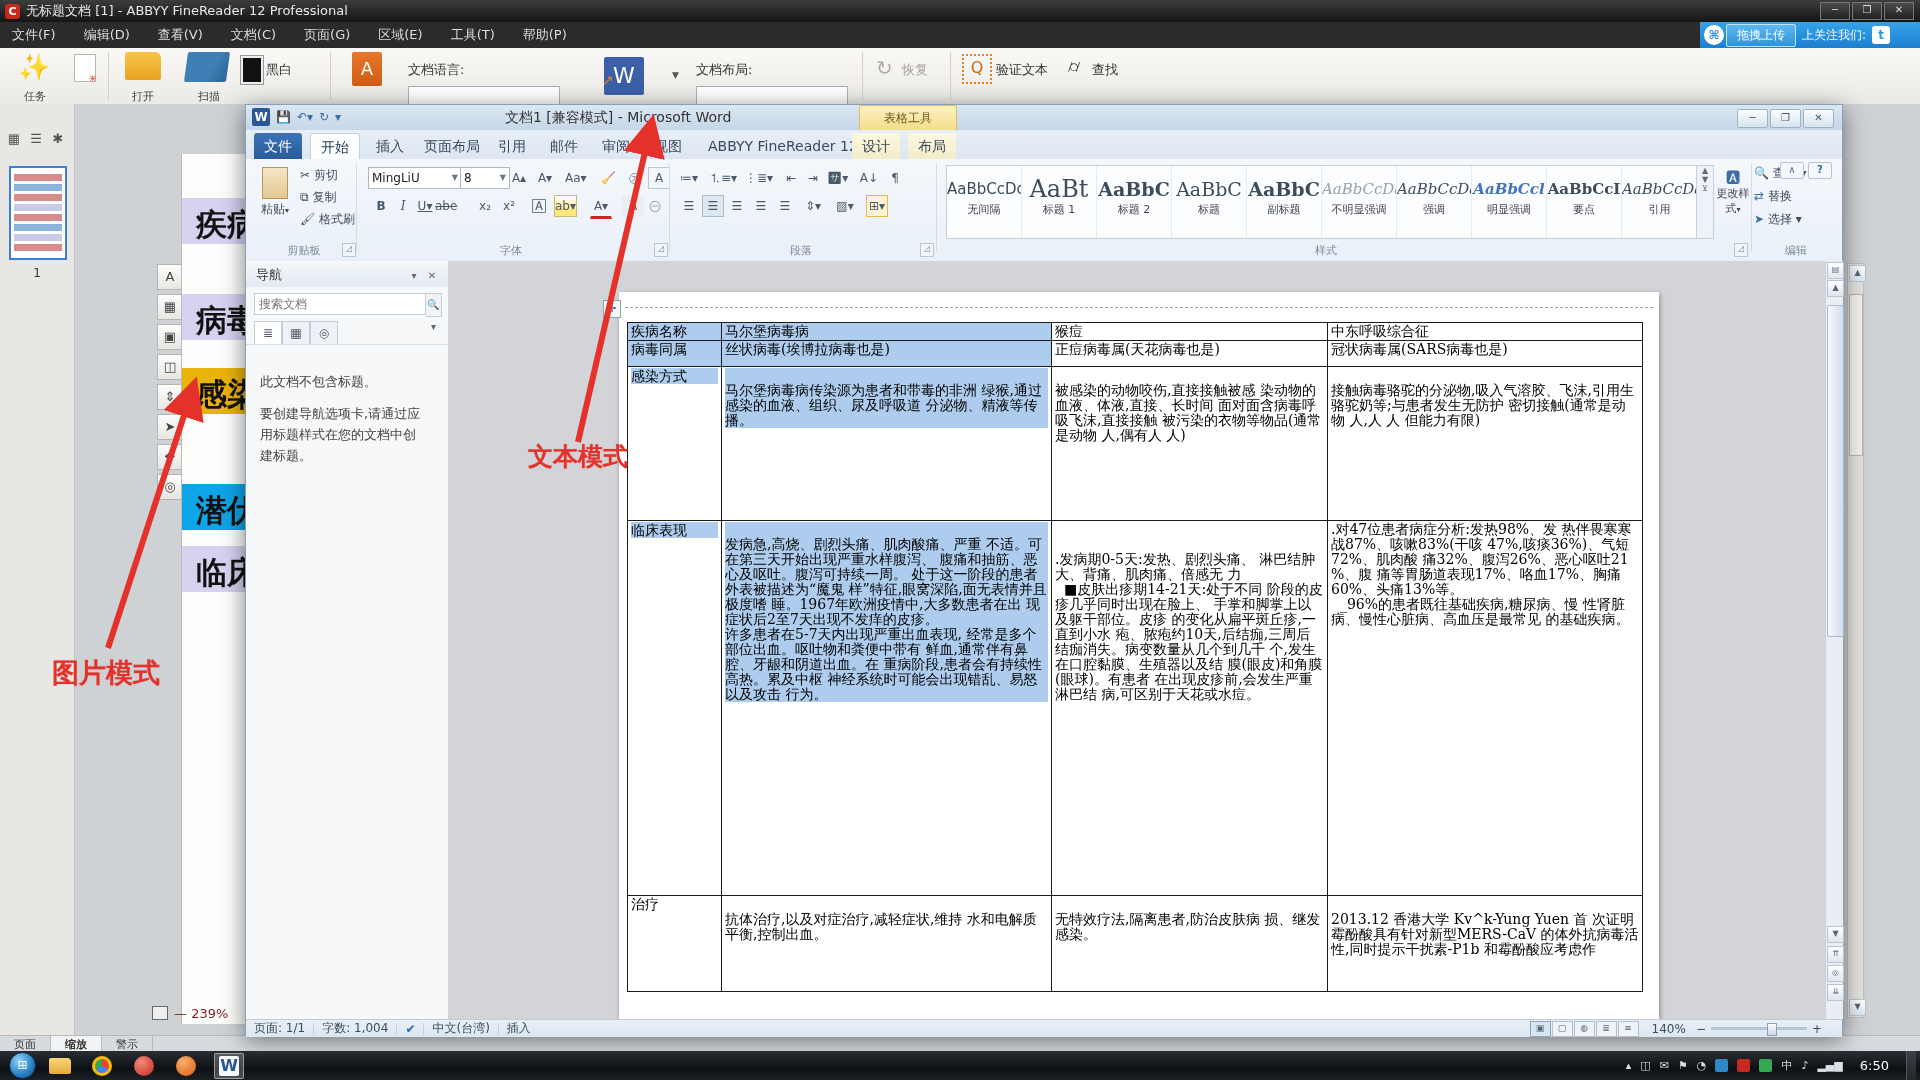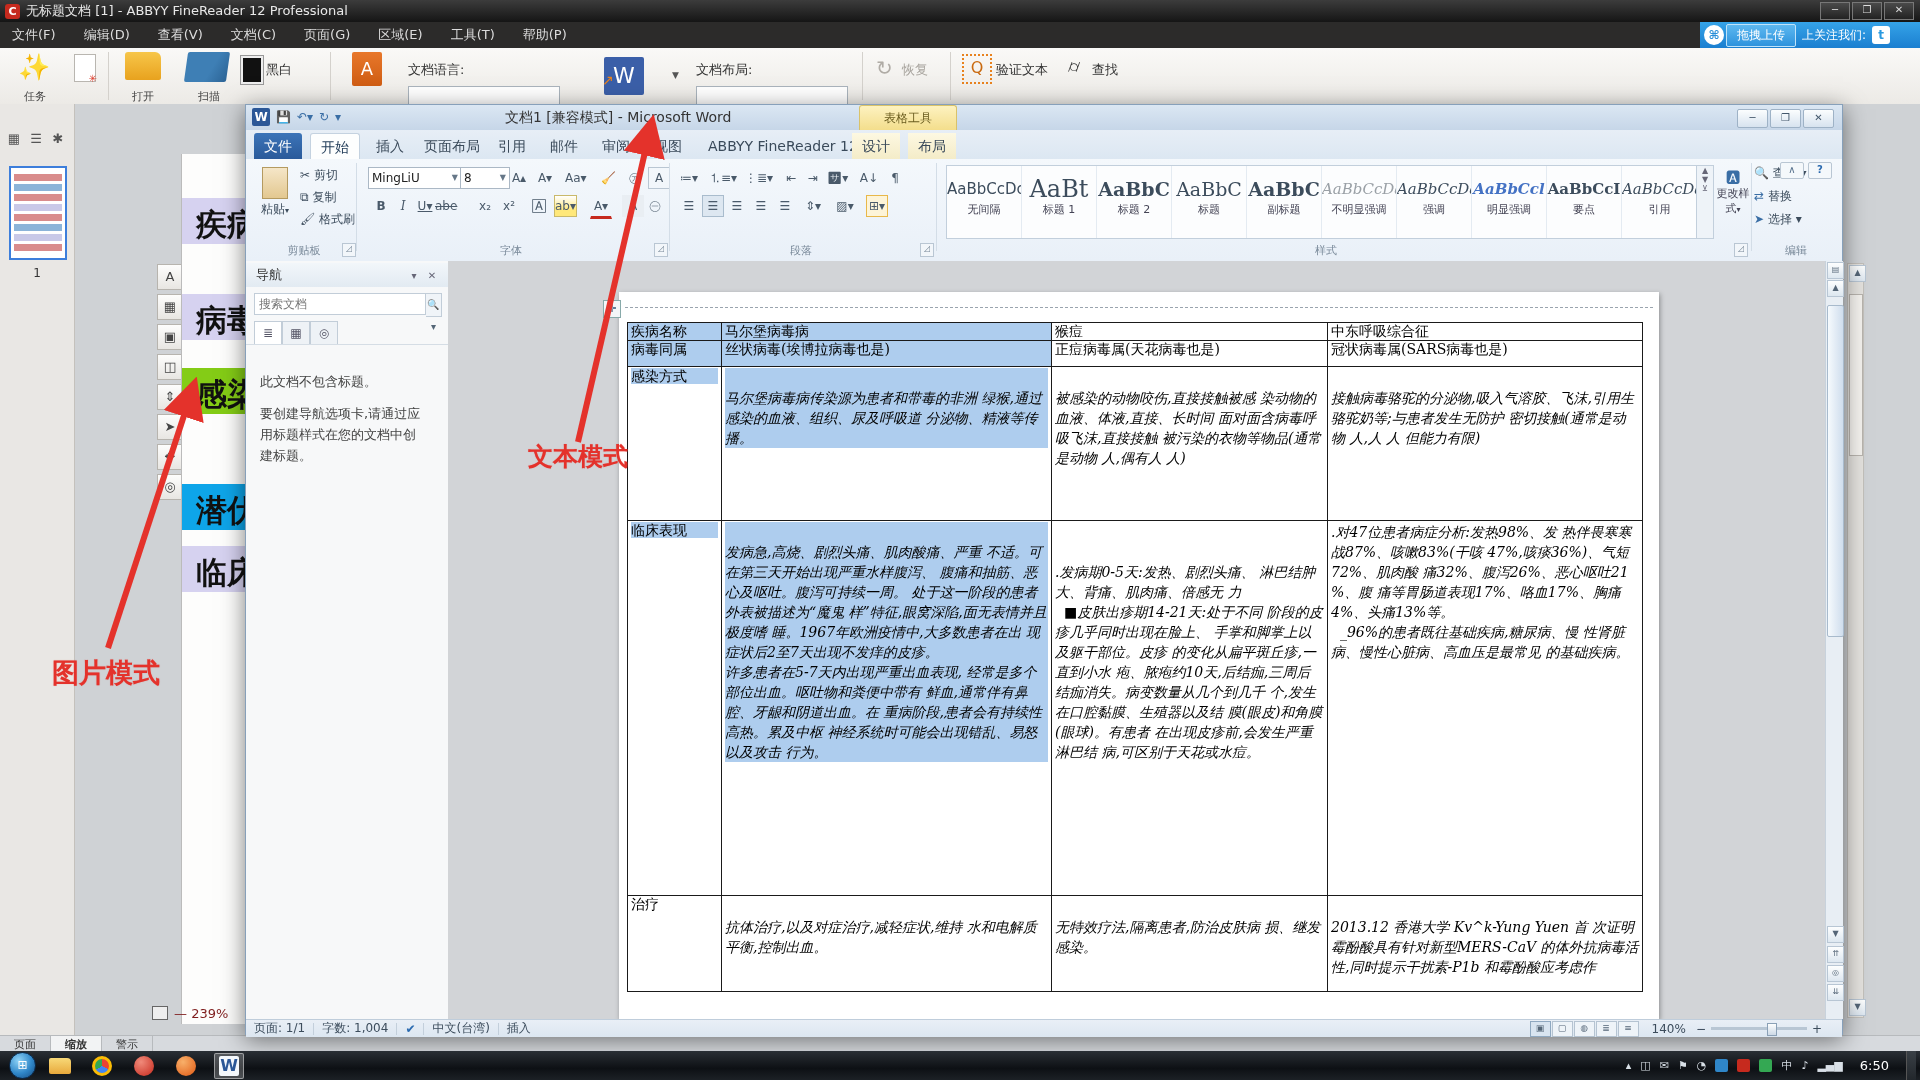--- a/index.html
+++ b/index.html
@@ -119,21 +119,21 @@
   .page{position:absolute;left:171px;top:31px;width:1040px;height:727px;background:#fff;
     box-shadow:1px 2px 5px rgba(0,0,0,.35);}
   .boundary{position:absolute;left:6px;top:15px;width:1028px;border-top:1px dashed #9aa4ae;}
   .thandle{position:absolute;left:-24px;top:-22px;width:16px;height:16px;border:1px solid #8aa;
     background:#f4f6f8;font-size:11px;line-height:15px;text-align:center;color:#357;}
   table.doc{border-collapse:collapse;table-layout:fixed;width:1015px;
     font-family:"DejaVu Serif","Liberation Serif",serif;font-size:14px;color:#000;}
   table.doc td{border:1px solid #1a1a1a;vertical-align:top;padding:1px 3px;overflow:hidden;}
   td.selcell{background:#aecdee;}
   .sel{background:#aecdee;}
-  .cellt{white-space:pre-wrap;line-height:20px;font-style:italic;}
+  .cellt{white-space:pre-wrap;line-height:15px;}
   .lone{line-height:15px;white-space:pre-wrap;}
   .lbl{display:inline-block;width:100%;line-height:16px;}
   
   .wscroll{position:absolute;left:1579px;top:156px;width:17px;height:758px;background:#e8eef4;
     border-left:1px solid #c8d2dc;}
   .sc{width:15px;height:15px;margin:1px 0 0 1px;background:linear-gradient(#fdfefe,#dde7f0);
     border:1px solid #b8c6d4;font-size:8px;text-align:center;line-height:14px;color:#567;}
   .sthumb{position:absolute;left:1px;top:44px;width:15px;height:330px;background:linear-gradient(90deg,#f6fafd,#cfdded);
     border:1px solid #a8bacc;border-radius:2px;}
   
@@ -237,21 +237,21 @@
       <div class="b">◫</div>
       <div class="b">⇕</div>
       <div class="b">➤</div>
       <div class="b">✥</div>
       <div class="b">◎</div>
     </div>
 
     <div class="strip">
       <div class="frag" style="top:12px;background:#d6d2f0;height:46px;">疾病</div>
       <div class="frag" style="top:108px;background:#d6d2f0;height:46px;">病毒</div>
-      <div class="frag" style="top:182px;background:#84cc16;height:46px;">感染</div>
+      <div class="frag" style="top:182px;background:#eab308;height:46px;">感染</div>
       <div class="frag" style="top:298px;background:#0ea5e9;height:46px;">潜伏</div>
       <div class="frag" style="top:360px;background:#d6d2f0;height:46px;">临床</div>
     </div>
   </div>
 
   <div class="abs pages-panel">
     <div class="pp-ico" style="left:4px;top:26px;">▦</div>
     <div class="pp-ico" style="left:26px;top:26px;">☰</div>
     <div class="pp-ico" style="left:48px;top:26px;">✱</div>
     <div class="thumb">
@@ -512,21 +512,21 @@
 发病急,高烧、剧烈头痛、肌肉酸痛、严重 不适。可在第三天开始出现严重水样腹泻、 腹痛和抽筋、恶心及呕吐。腹泻可持续一周。 处于这一阶段的患者外表被描述为“魔鬼 样”特征,眼窝深陷,面无表情并且极度嗜 睡。1967年欧洲疫情中,大多数患者在出 现症状后2至7天出现不发痒的皮疹。
 许多患者在5-7天内出现严重出血表现, 经常是多个部位出血。呕吐物和粪便中带有 鲜血,通常伴有鼻腔、牙龈和阴道出血。在 重病阶段,患者会有持续性高热。累及中枢 神经系统时可能会出现错乱、易怒以及攻击 行为。</div>
                   </td>
               <td>
                     <div class="cellt">
 
 .发病期0-5天:发热、剧烈头痛、 淋巴结肿大、背痛、肌肉痛、倍感无 力
   ■皮肤出疹期14-21天:处于不同 阶段的皮疹几乎同时出现在脸上、 手掌和脚掌上以及躯干部位。皮疹 的变化从扁平斑丘疹,一直到小水 疱、脓疱约10天,后结痂,三周后 结痂消失。病变数量从几个到几千 个,发生在口腔黏膜、生殖器以及结 膜(眼皮)和角膜(眼球)。有患者 在出现皮疹前,会发生严重淋巴结 病,可区别于天花或水痘。</div>
                   </td>
               <td>
-                    <div class="cellt">.对47位患者病症分析:发热98%、发 热伴畏寒寒战87%、咳嗽83%(干咳 47%,咳痰36%)、气短72%、肌肉酸 痛32%、腹泻26%、恶心呕吐21 %、腹 痛等胃肠道表现17%、咯血17%、胸痛 4%、头痛13%等。
+                    <div class="cellt">.对47位患者病症分析:发热98%、发 热伴畏寒寒战87%、咳嗽83%(干咳 47%,咳痰36%)、气短72%、肌肉酸 痛32%、腹泻26%、恶心呕吐21 %、腹 痛等胃肠道表现17%、咯血17%、胸痛 60%、头痛13%等。
   _96%的患者既往基础疾病,糖尿病、慢 性肾脏病、慢性心脏病、高血压是最常见 的基础疾病。</div>
                   </td>
             </tr>
             <tr style="height:96px">
               <td>
                     <div class="lone">治疗</div>
                   </td>
               <td>
                     <div class="cellt">
 抗体治疗,以及对症治疗,减轻症状,维持 水和电解质平衡,控制出血。</div>

